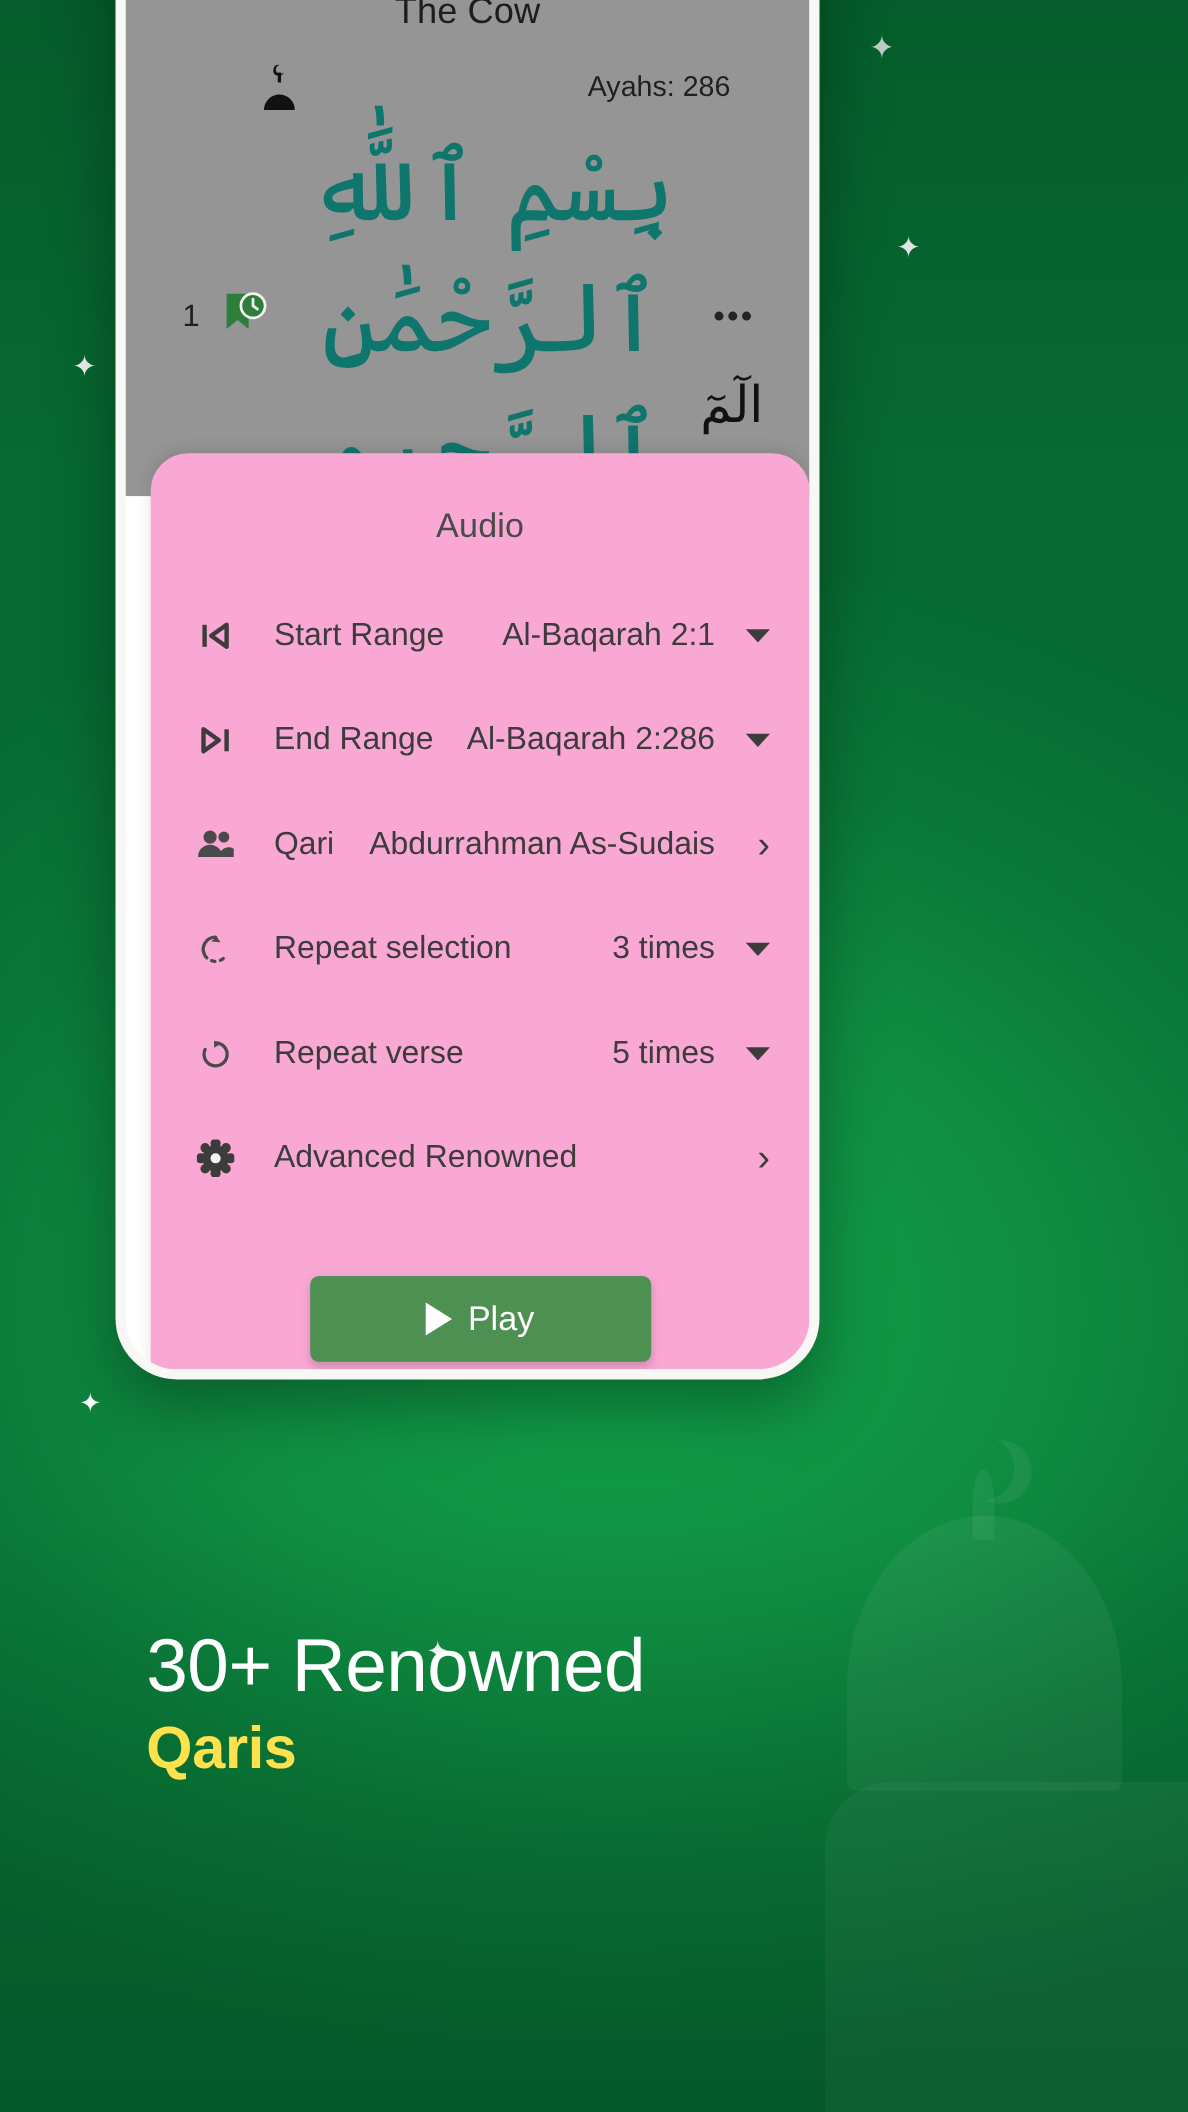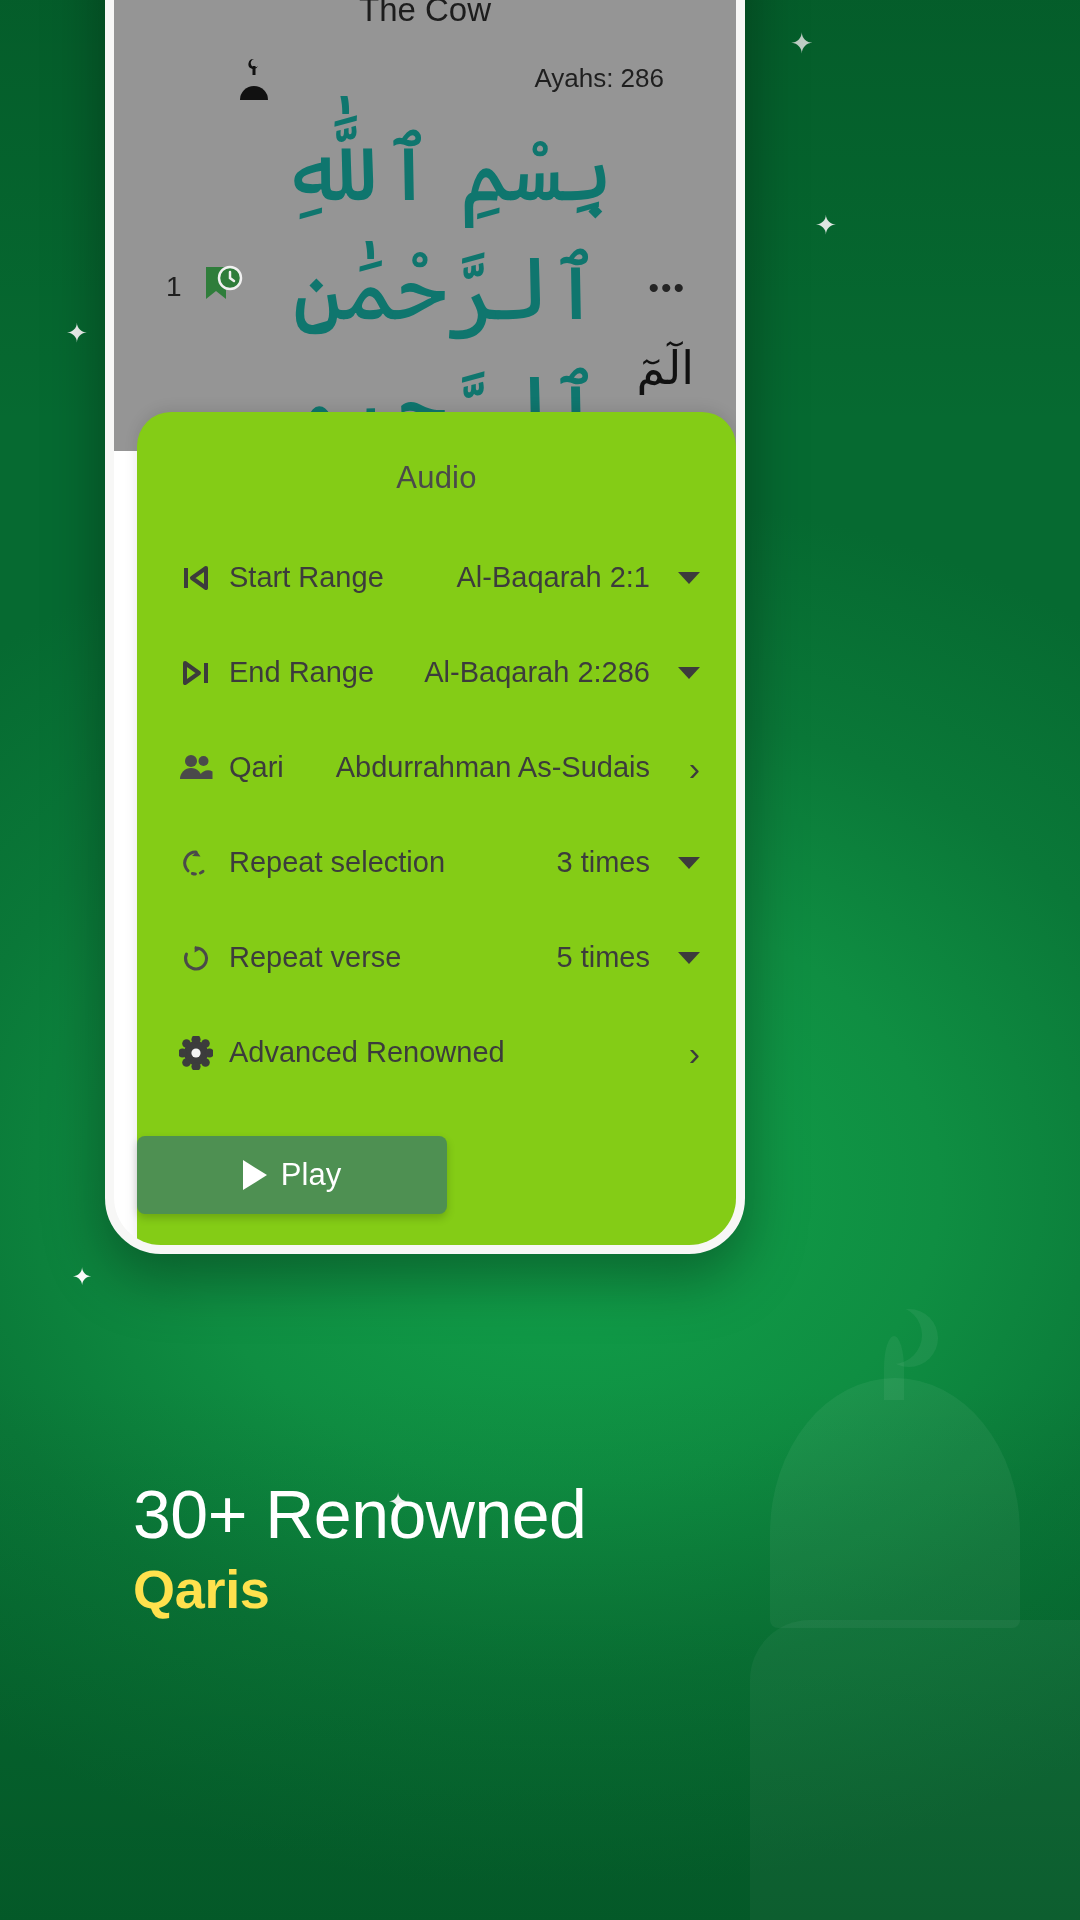--- a/index.html
+++ b/index.html
@@ -90,56 +90,56 @@
     position:absolute; top:380px; right:50px;
     font-size:30px; color:#242424; letter-spacing:2px;
   }
   .alm{
     position:absolute; top:450px; right:42px;
     font-size:46px; color:#111; direction:rtl;
   }
   
   #sheet{
     position:absolute; left:23px; right:0px; top:521px; bottom:0;
-    background:#84cc16;
+    background:#f9a8d4;
     border-radius:34px 34px 0 0;
     box-shadow:0 -3px 14px rgba(0,0,0,.10);
     padding:0 0 0 0;
   }
   .sheet-title{
     text-align:center; font-size:31px; color:#4a4a4a;
     padding-top:48px; letter-spacing:.2px;
   }
   .rows{ margin-top:34px; }
   .row{
     display:flex; align-items:center;
     height:95px; padding:0 36px 0 36px;
   }
   .row .ico{
     width:46px; height:46px; flex:0 0 46px;
     display:flex; align-items:center; justify-content:center;
     color:#4a4a4a;
   }
   .row .lbl{
-    margin-left:10px; font-size:29px; color:#3c3c3c;
+    margin-left:30px; font-size:29px; color:#3c3c3c;
     white-space:nowrap;
   }
   .row .spacer{ flex:1 1 auto; }
   .row .val{
     font-size:29px; color:#3c3c3c; white-space:nowrap;
   }
   .row .tail{
     width:38px; flex:0 0 38px;
     display:flex; align-items:center; justify-content:flex-end;
     color:#3c3c3c; margin-left:12px;
   }
   .caret{ width:0;height:0;border-left:11px solid transparent;border-right:11px solid transparent;border-top:12px solid #3c3c3c; }
   .chev{ font-size:34px; line-height:1; color:#3c3c3c; font-weight:300; }
   
-  .play-wrap{ display:flex; justify-content:flex-start; margin-top:36px; }
+  .play-wrap{ display:flex; justify-content:center; margin-top:60px; }
   .play-btn{
     width:310px;height:78px;border:none;border-radius:8px;
     background:#4e9052; color:#fff;
     display:flex;align-items:center;justify-content:center;gap:14px;
     font-size:31px; font-family:"Liberation Sans", sans-serif;
     box-shadow:0 4px 9px rgba(0,0,0,.18);
     cursor:pointer;
   }
   .play-tri{
     width:0;height:0;

